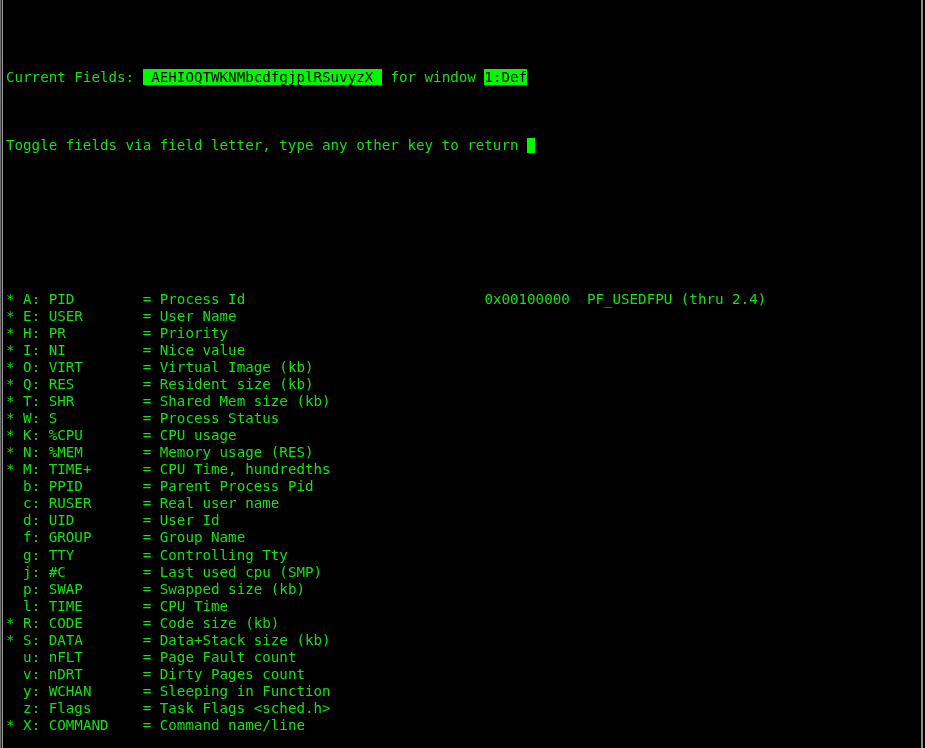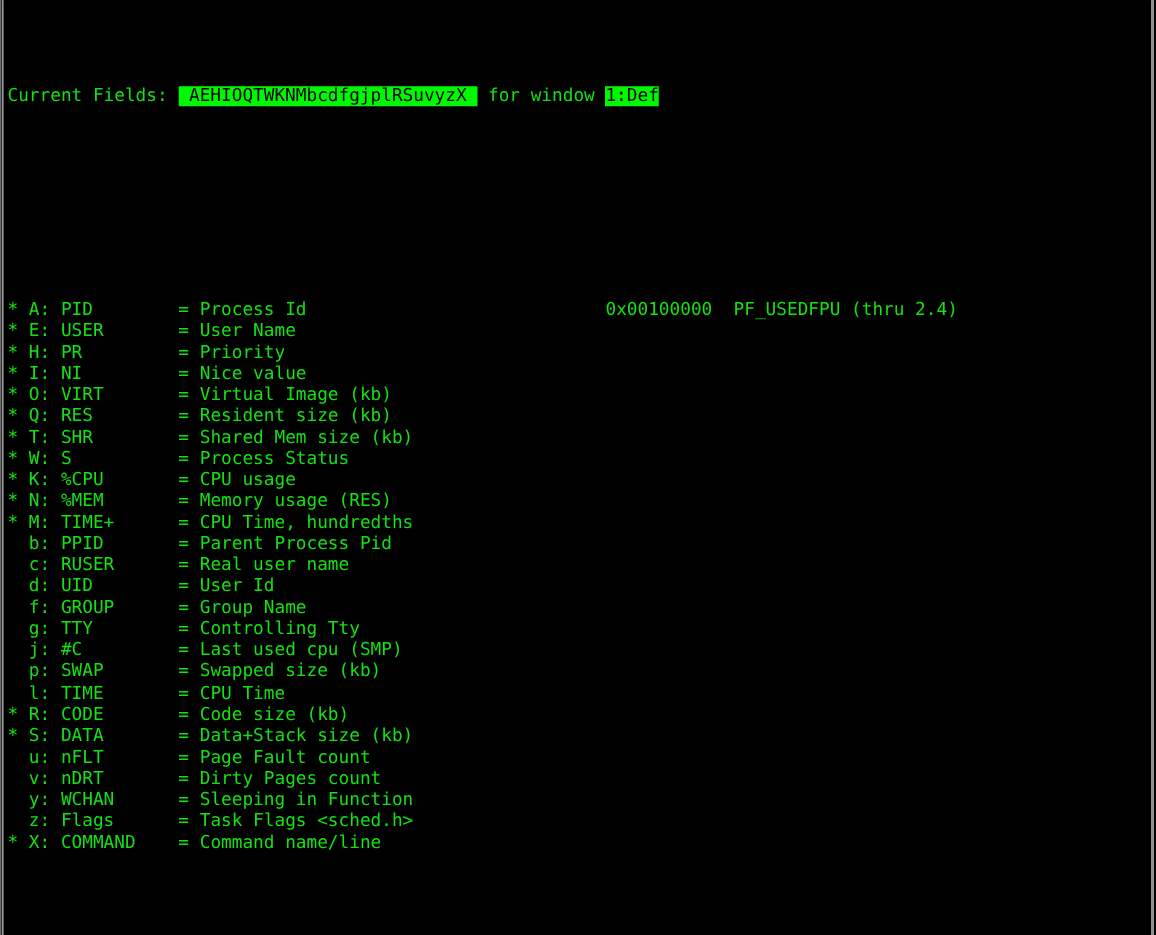--- a/index.html
+++ b/index.html
@@ -88,20 +88,21 @@
 
 <div class="window">
   <div class="edge-top-line"></div>
   <div class="edge-left"></div>
 
   <div class="screen">
 
     
     <div class="row"><span class="seg">Current Fields: </span><span class="hl"> AEHIOQTWKNMbcdfgjplRSuvyzX </span><span class="seg"> for window </span><span class="hl">1:Def</span></div>
 
+    <div class="row"><span class="seg">Toggle fields via field letter, type any other key to return </span><span class="cursor"></span></div>
 
     <div class="row blank"> </div>
 
     
     <div id="field-rows"><div class="row"><span>* </span><span>A: </span><span>PID        </span><span>= </span><span>Process Id</span><span>                            </span><span>0x00100000  </span><span>PF_USEDFPU (thru 2.4)</span></div><div class="row"><span>* </span><span>E: </span><span>USER       </span><span>= </span><span>User Name</span></div><div class="row"><span>* </span><span>H: </span><span>PR         </span><span>= </span><span>Priority</span></div><div class="row"><span>* </span><span>I: </span><span>NI         </span><span>= </span><span>Nice value</span></div><div class="row"><span>* </span><span>O: </span><span>VIRT       </span><span>= </span><span>Virtual Image (kb)</span></div><div class="row"><span>* </span><span>Q: </span><span>RES        </span><span>= </span><span>Resident size (kb)</span></div><div class="row"><span>* </span><span>T: </span><span>SHR        </span><span>= </span><span>Shared Mem size (kb)</span></div><div class="row"><span>* </span><span>W: </span><span>S          </span><span>= </span><span>Process Status</span></div><div class="row"><span>* </span><span>K: </span><span>%CPU       </span><span>= </span><span>CPU usage</span></div><div class="row"><span>* </span><span>N: </span><span>%MEM       </span><span>= </span><span>Memory usage (RES)</span></div><div class="row"><span>* </span><span>M: </span><span>TIME+      </span><span>= </span><span>CPU Time, hundredths</span></div><div class="row"><span>  </span><span>b: </span><span>PPID       </span><span>= </span><span>Parent Process Pid</span></div><div class="row"><span>  </span><span>c: </span><span>RUSER      </span><span>= </span><span>Real user name</span></div><div class="row"><span>  </span><span>d: </span><span>UID        </span><span>= </span><span>User Id</span></div><div class="row"><span>  </span><span>f: </span><span>GROUP      </span><span>= </span><span>Group Name</span></div><div class="row"><span>  </span><span>g: </span><span>TTY        </span><span>= </span><span>Controlling Tty</span></div><div class="row"><span>  </span><span>j: </span><span>#C         </span><span>= </span><span>Last used cpu (SMP)</span></div><div class="row"><span>  </span><span>p: </span><span>SWAP       </span><span>= </span><span>Swapped size (kb)</span></div><div class="row"><span>  </span><span>l: </span><span>TIME       </span><span>= </span><span>CPU Time</span></div><div class="row"><span>* </span><span>R: </span><span>CODE       </span><span>= </span><span>Code size (kb)</span></div><div class="row"><span>* </span><span>S: </span><span>DATA       </span><span>= </span><span>Data+Stack size (kb)</span></div><div class="row"><span>  </span><span>u: </span><span>nFLT       </span><span>= </span><span>Page Fault count</span></div><div class="row"><span>  </span><span>v: </span><span>nDRT       </span><span>= </span><span>Dirty Pages count</span></div><div class="row"><span>  </span><span>y: </span><span>WCHAN      </span><span>= </span><span>Sleeping in Function</span></div><div class="row"><span>  </span><span>z: </span><span>Flags      </span><span>= </span><span>Task Flags &lt;sched.h&gt;</span></div><div class="row"><span>* </span><span>X: </span><span>COMMAND    </span><span>= </span><span>Command name/line</span></div></div>
 
     
 
     
     

